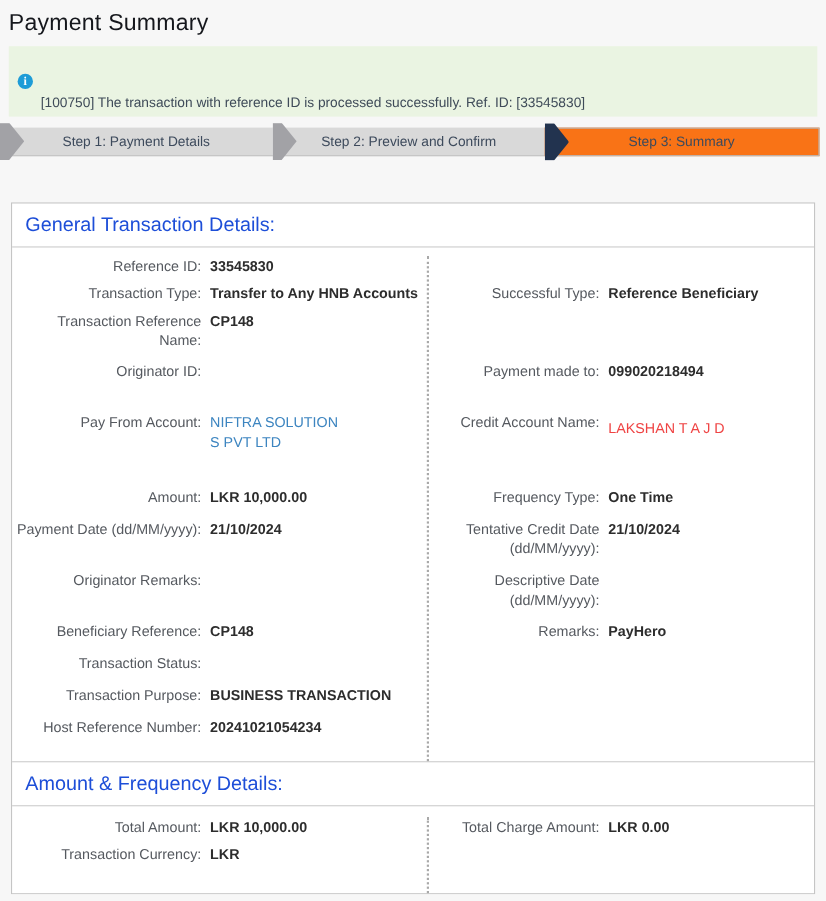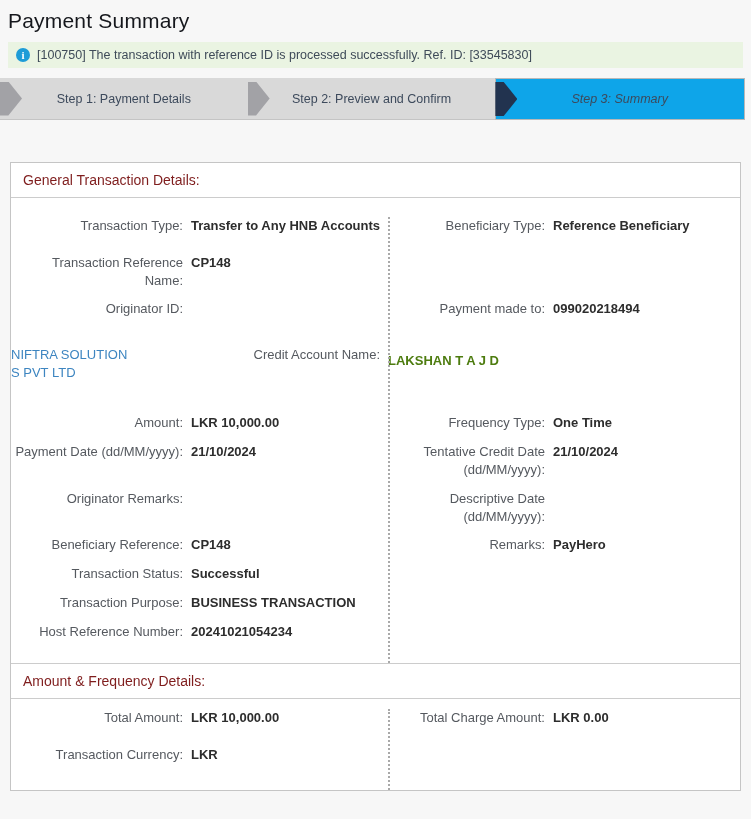--- a/index.html
+++ b/index.html
@@ -38,37 +38,38 @@
     font-weight: 700;
     font-family: "Liberation Serif", serif;
     line-height: 14px;
     text-align: center;
     margin-right: 7px;
   }
   .banner-text {
     font-size: 12.5px;
     color: #3f4b59;
     line-height: 16px;
+    margin-top: 38px;
   }
   
   .stepper {
     display: flex;
-    height: 42px;
+    height: 26px;
     margin: 6px 6px 0 0;
     overflow: visible;
   }
   .step {
     flex: 1 1 0;
     display: flex;
     align-items: center;
     position: relative;
     overflow: visible;
   }
   .step.done { background: #d9d9d9; border-bottom: 1px solid #c4c4c4; }
-  .step.active { background: #0ea5e9; border: 1px solid #b8b8b8; font-style: italic; }
+  .step.active { background: #f97316; border: 1px solid #b8b8b8; }
   .step-arrow {
     flex: 0 0 auto;
     width: 22px;
     height: 34px;
     margin: -2px 0;
     clip-path: polygon(0 0, 38% 0, 100% 50%, 38% 100%, 0 100%);
   }
   .step.done .step-arrow { background: #a2a2a6; }
   .step.active .step-arrow { background: #22334f; margin-left: -1px; }
   .step-label {
@@ -85,22 +86,22 @@
     background: #ffffff;
     border: 1px solid #c5c5c5;
   }
   .panel-header {
     font-size: 15px;
     color: #3a3a3a;
     padding: 7px 9px 8px 9px;
     border-bottom: 1px solid #cccccc;
   }
   .section-header {
-    font-size: 14px;
-    color: #7f1d1d;
+    font-size: 18px;
+    color: #1d4ed8;
     padding: 9px 12px 9px 12px;
     border-bottom: 1px solid #cccccc;
   }
   .section-header.bordered-top { border-top: 1px solid #cccccc; }
   .section-body {
     position: relative;
     padding-bottom: 22px;
   }
   .section-body::before {
     content: "";
@@ -120,34 +121,34 @@
     padding-right: 8px;
     color: #55595f;
   }
   .cell-value {
     font-weight: 700;
     color: #2d2d2d;
     white-space: pre-line;
     padding-right: 6px;
   }
   .cell-value.plain {
-    font-weight: 700;
-    color: #4d7c0f;
+    font-weight: 400;
+    color: #ef4444;
     padding-top: 6px;
   }
   .cell-value.link {
     font-weight: 400;
     color: #3d85c0;
     cursor: pointer;
     max-width: 130px;
   }
   .mt8  { margin-top: 8px; }
   .mt10 { margin-top: 10px; }
   .mt11 { margin-top: 11px; }
-  .mt12 { margin-top: 19px; }
+  .mt12 { margin-top: 7px; }
   .mt28 { margin-top: 28px; }
   .mt40 { margin-top: 32px; }
   .amount-body { padding-bottom: 26px; }
 </style>
 </head>
 <body>
 
 <h1 class="page-title">Payment Summary</h1>
 
 <div class="banner">
@@ -169,43 +170,50 @@
     <span class="step-label">Step 3: Summary</span>
   </div>
 </div>
 
 <div class="panel">
 
   <div class="section-header">General Transaction Details:</div>
 
   <div class="section-body">
 
+    <div class="pair-row mt8">
+      <span class="cell-label">Reference ID:</span>
+      <span class="cell-value">33545830</span>
+      <span class="cell-label"></span>
+      <span class="cell-value"></span>
+    </div>
 
     <div class="pair-row mt12">
       <span class="cell-label">Transaction Type:</span>
       <span class="cell-value">Transfer to Any HNB Accounts</span>
-      <span class="cell-label">Beneficiary Type:</span>
+      <span class="cell-label">Successful Type:</span>
       <span class="cell-value">Reference Beneficiary</span>
     </div>
 
     <div class="pair-row mt12">
       <span class="cell-label">Transaction Reference Name:</span>
       <span class="cell-value">CP148</span>
       <span class="cell-label"></span>
       <span class="cell-value"></span>
     </div>
 
     <div class="pair-row mt10">
       <span class="cell-label">Originator ID:</span>
       <span class="cell-value"></span>
       <span class="cell-label">Payment made to:</span>
       <span class="cell-value">099020218494</span>
     </div>
 
     <div class="pair-row mt28">
+      <span class="cell-label">Pay From Account:</span>
       <span class="cell-value link">NIFTRA SOLUTION
 S PVT LTD</span>
       <span class="cell-label">Credit Account Name:</span>
       <span class="cell-value plain">LAKSHAN T A J D</span>
     </div>
 
     <div class="pair-row mt40">
       <span class="cell-label">Amount:</span>
       <span class="cell-value">LKR 10,000.00</span>
       <span class="cell-label">Frequency Type:</span>
@@ -228,21 +236,20 @@
 
     <div class="pair-row mt10">
       <span class="cell-label">Beneficiary Reference:</span>
       <span class="cell-value">CP148</span>
       <span class="cell-label">Remarks:</span>
       <span class="cell-value">PayHero</span>
     </div>
 
     <div class="pair-row mt11">
       <span class="cell-label">Transaction Status:</span>
-      <span class="cell-value">Successful</span>
       <span class="cell-label"></span>
       <span class="cell-value"></span>
     </div>
 
     <div class="pair-row mt11">
       <span class="cell-label">Transaction Purpose:</span>
       <span class="cell-value">BUSINESS TRANSACTION</span>
       <span class="cell-label"></span>
       <span class="cell-value"></span>
     </div>

